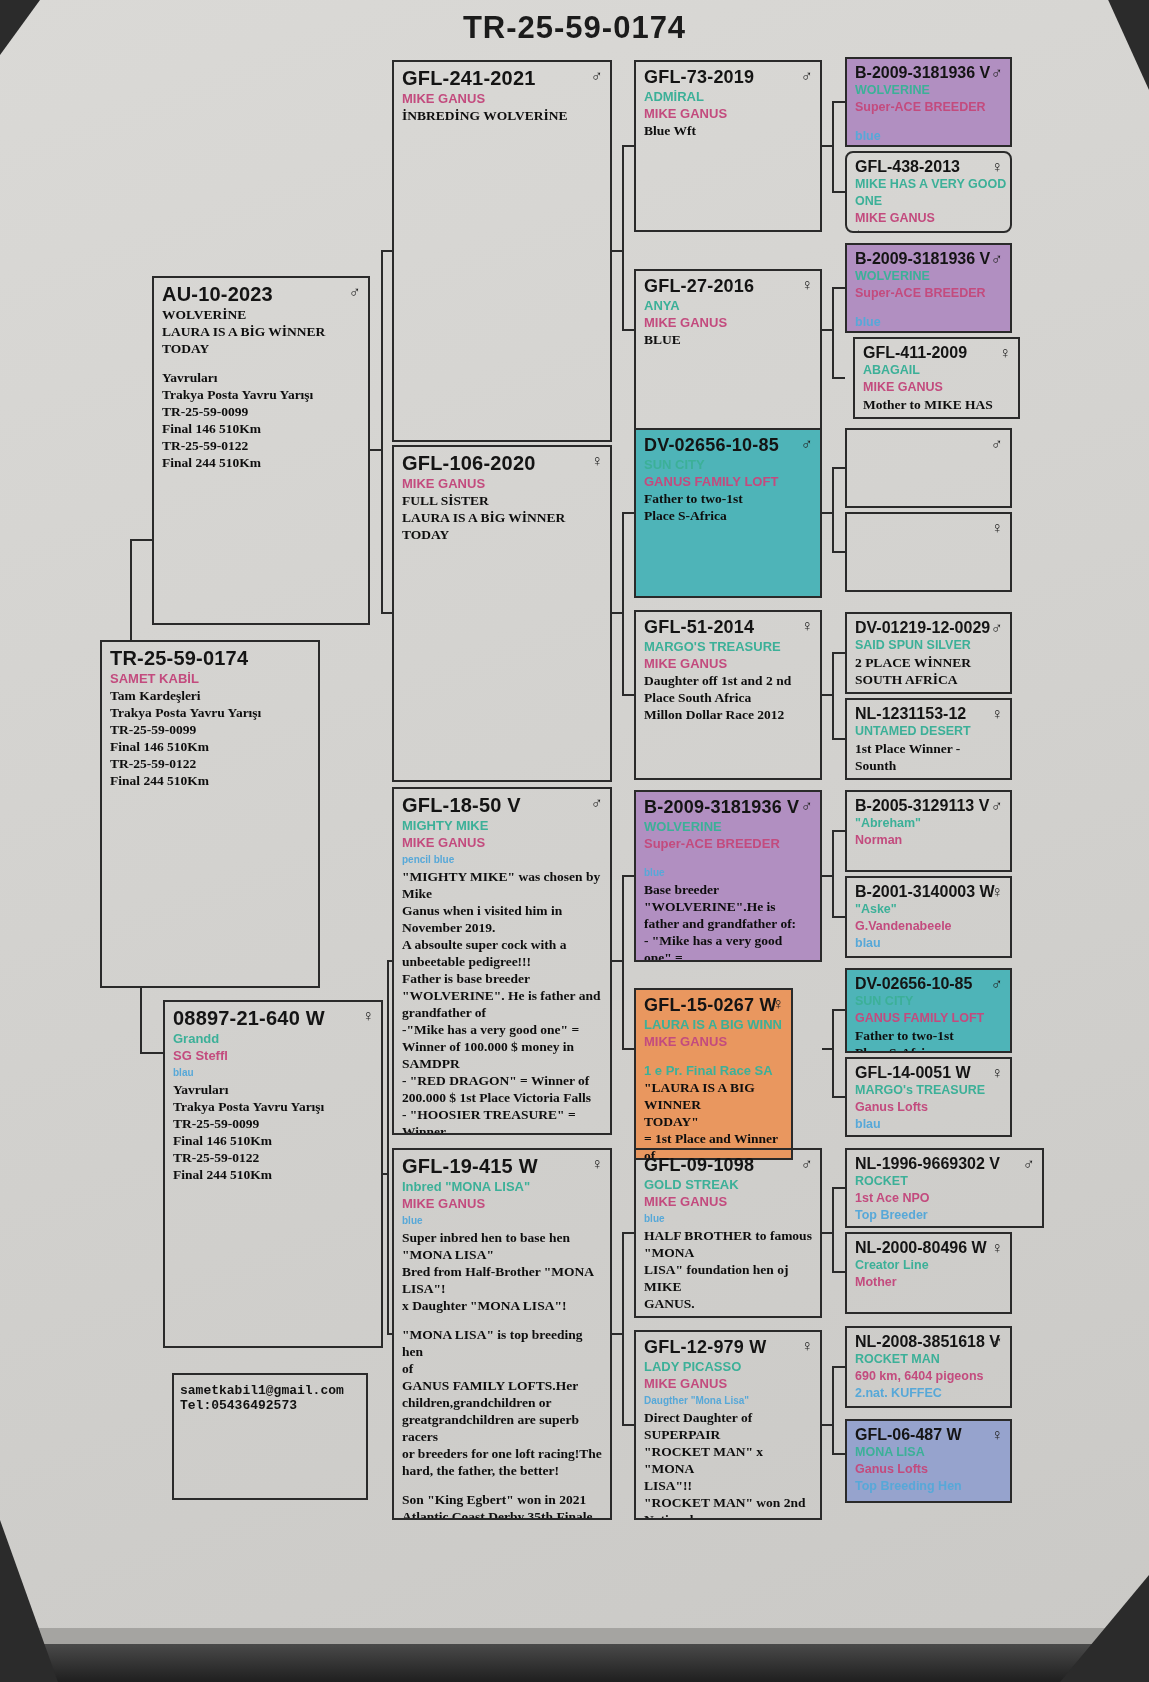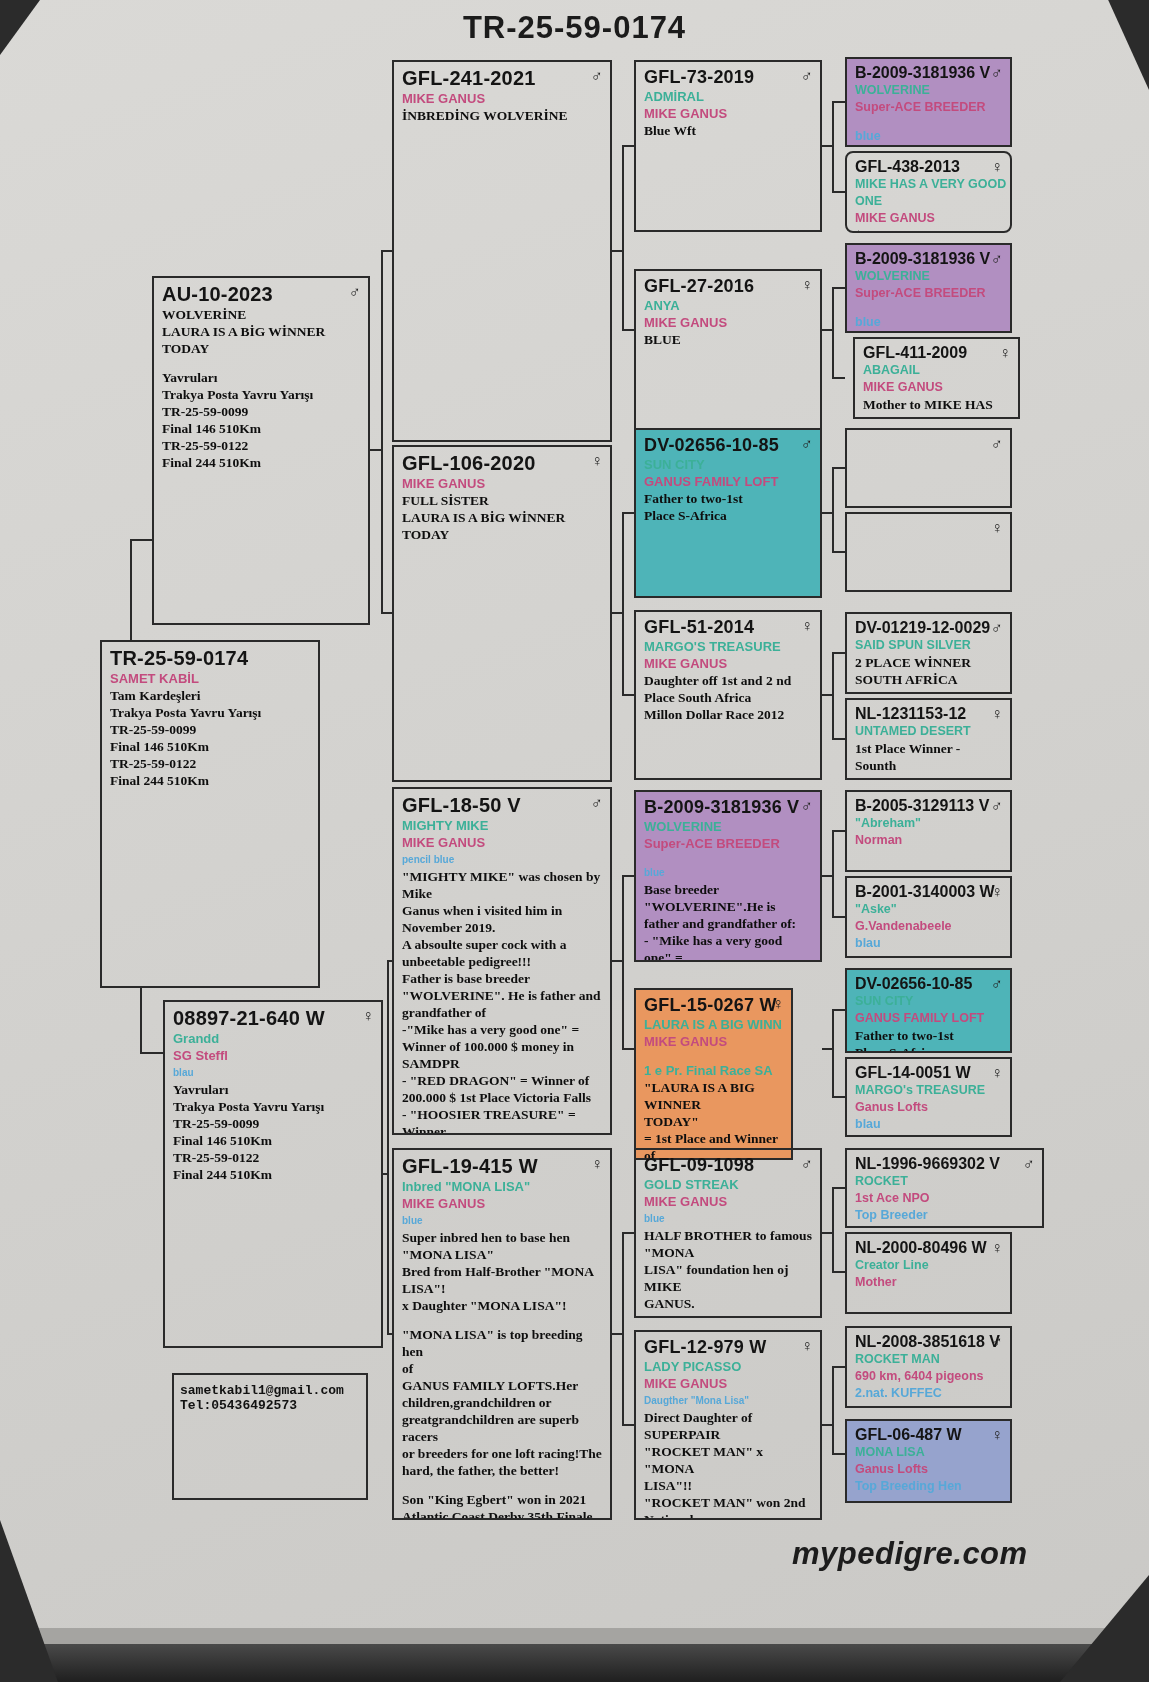--- a/index.html
+++ b/index.html
@@ -391,20 +391,19 @@
       <div class="cseg" style="left: 832px; top: 1453px; width: 13px; height: 2px;"></div>
       <div class="cseg" style="left: 130px; top: 539px; width: 24px; height: 2px;"></div>
       <div class="cseg" style="left: 130px; top: 539px; width: 2px; height: 103px;"></div>
       <div class="cseg" style="left: 140px; top: 988px; width: 2px; height: 66px;"></div>
       <div class="cseg" style="left: 140px; top: 1052px; width: 25px; height: 2px;"></div>
     </div>
   <div id="contact" style="left: 172px; top: 1373px; width: 196px; height: 127px;">
     <div>sametkabil1@gmail.com</div>
     <div>Tel:05436492573</div>
   </div>
-  <div id="footer" style="left: 792px; top: 1536px;">mypedigre.com</div>
   <div id="strip-light"></div>
   <div id="strip-dark"></div>
   <div class="dark" style="left:0;top:0;width:40px;height:55px;clip-path:polygon(0 0,100% 0,0 100%);"></div>
   <div class="dark" style="left:1098px;top:0;width:51px;height:90px;clip-path:polygon(20% 0,100% 0,100% 100%);"></div>
   <div class="dark" style="left:0;top:1520px;width:58px;height:162px;clip-path:polygon(0 0,100% 100%,0 100%);"></div>
   <div class="dark" style="left:1060px;top:1575px;width:89px;height:107px;clip-path:polygon(100% 0,100% 100%,0 100%);"></div>
 </div>
 
 </body></html>

